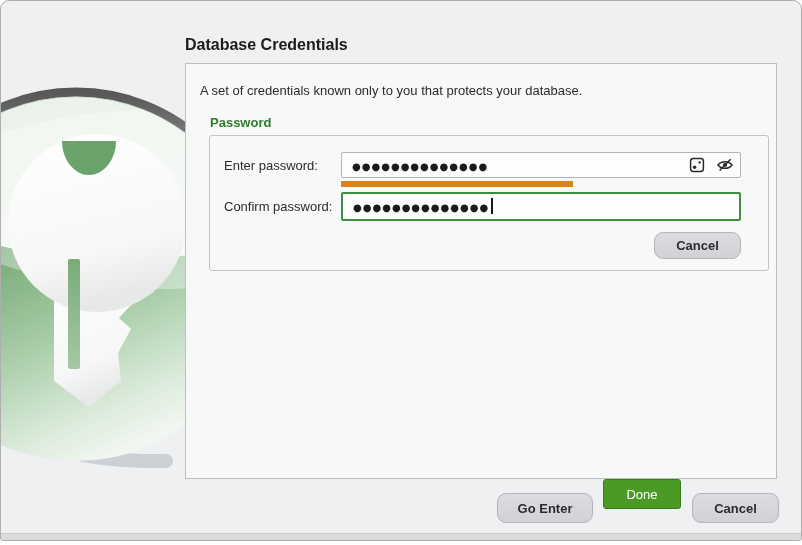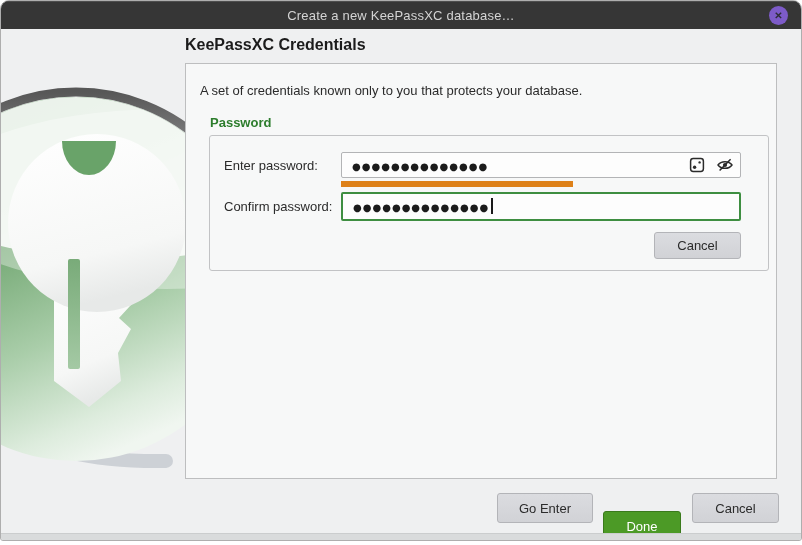--- a/index.html
+++ b/index.html
@@ -53,50 +53,44 @@
   #confirm-field .dots{flex:0 0 auto;}
   .caret{display:inline-block;width:2px;height:16px;background:#1a1a1a;margin-left:2px;vertical-align:middle;transform:translateY(-1px);}
   .field-icon{flex:0 0 auto;width:18px;height:18px;display:flex;align-items:center;justify-content:center;cursor:default;}
   .field-icon + .field-icon{margin-left:10px;}
   #strength-track{
     position:absolute;left:131px;top:45px;width:400px;height:6px;background:transparent;
   }
   #strength-fill{height:100%;background:#de8119;}
   .btn{
     font-size:13px;color:#2b2b2b;background:linear-gradient(#dbdce0,#d1d2d6);
-    border:1px solid #b3b4b8;border-radius:3px;cursor:default;
-    display:flex;align-items:center;justify-content:center;padding:0;
+    border:1px solid #b3b4b8;border-radius:9px;cursor:default;
+    display:flex;align-items:center;justify-content:center;padding:0;font-weight:bold;
   }
   #inner-cancel{position:absolute;left:444px;top:96px;width:87px;height:27px;}
   #add-protection{
     position:absolute;left:24px;top:236px;width:543px;height:32px;
     background:#d4d6de;border:1px solid #c3c5cd;border-radius:3px;font-size:13px;color:#2b2b2b;
     display:flex;align-items:center;justify-content:center;cursor:default;
   }
   
   #go-back-btn{position:absolute;left:496px;top:464px;width:96px;height:30px;}
   #done-btn{
-    position:absolute;left:602px;top:482px;width:78px;height:30px;
+    position:absolute;left:602px;top:450px;width:78px;height:30px;
     background:#4c9a26;border:1px solid #3a7a1c;border-radius:3px;color:#ffffff;font-size:13px;
     display:flex;align-items:center;justify-content:center;cursor:default;
   }
   #footer-cancel-btn{position:absolute;left:691px;top:464px;width:87px;height:30px;}
   #bottom-edge{position:absolute;left:0;bottom:0;width:100%;height:7px;background:#d9dbdc;border-top:1px solid #cbcdce;}
 </style>
 </head>
 <body>
 
 <div id="window">
 
-  <div id="titlebar">
-    <span class="title">Create a new KeePassXC database…</span>
-    <button id="close-btn">
-      <span>✕</span>
-    </button>
-  </div>
 
   <div id="body">
 
     <svg id="logo-svg" viewBox="0 0 400 400" aria-hidden="true">
       <defs>
         <linearGradient id="ringGrad" x1="0" y1="0" x2="0" y2="1">
           <stop offset="0" stop-color="#575757"></stop>
           <stop offset="0.28" stop-color="#a9aaac"></stop>
           <stop offset="0.48" stop-color="#e3e4e6"></stop>
           <stop offset="0.62" stop-color="#e3e4e6" stop-opacity="0"></stop>
@@ -136,21 +130,21 @@
 
       <path d="M 178 182 L 178 302 L 213 328 L 245 302 L 242 274 L 255 250 L 243 239 L 265 215 L 248 194 L 248 182 Z" fill="url(#keyGrad)"></path>
 
       <circle cx="221" cy="144" r="89" fill="url(#keyGrad)"></circle>
 
       <path d="M 186 62 A 27 34 0 0 0 240 62 Z" fill="#69a369"></path>
 
       <rect x="192" y="180" width="12" height="110" rx="2" fill="url(#slotGrad)"></rect>
     </svg>
 
-    <div id="page-heading">KeePassXC Credentials</div>
+    <div id="page-heading">Database Credentials</div>
 
     <div id="panel">
       <div id="intro">A set of credentials known only to you that protects your database.</div>
       <div id="section-label">Password</div>
 
       <div id="groupbox">
         <div id="enter-label" class="field-label">Enter password:</div>
 
         <div id="enter-field" class="pw-field">
           <span class="dots">●●●●●●●●●●●●●●</span>

